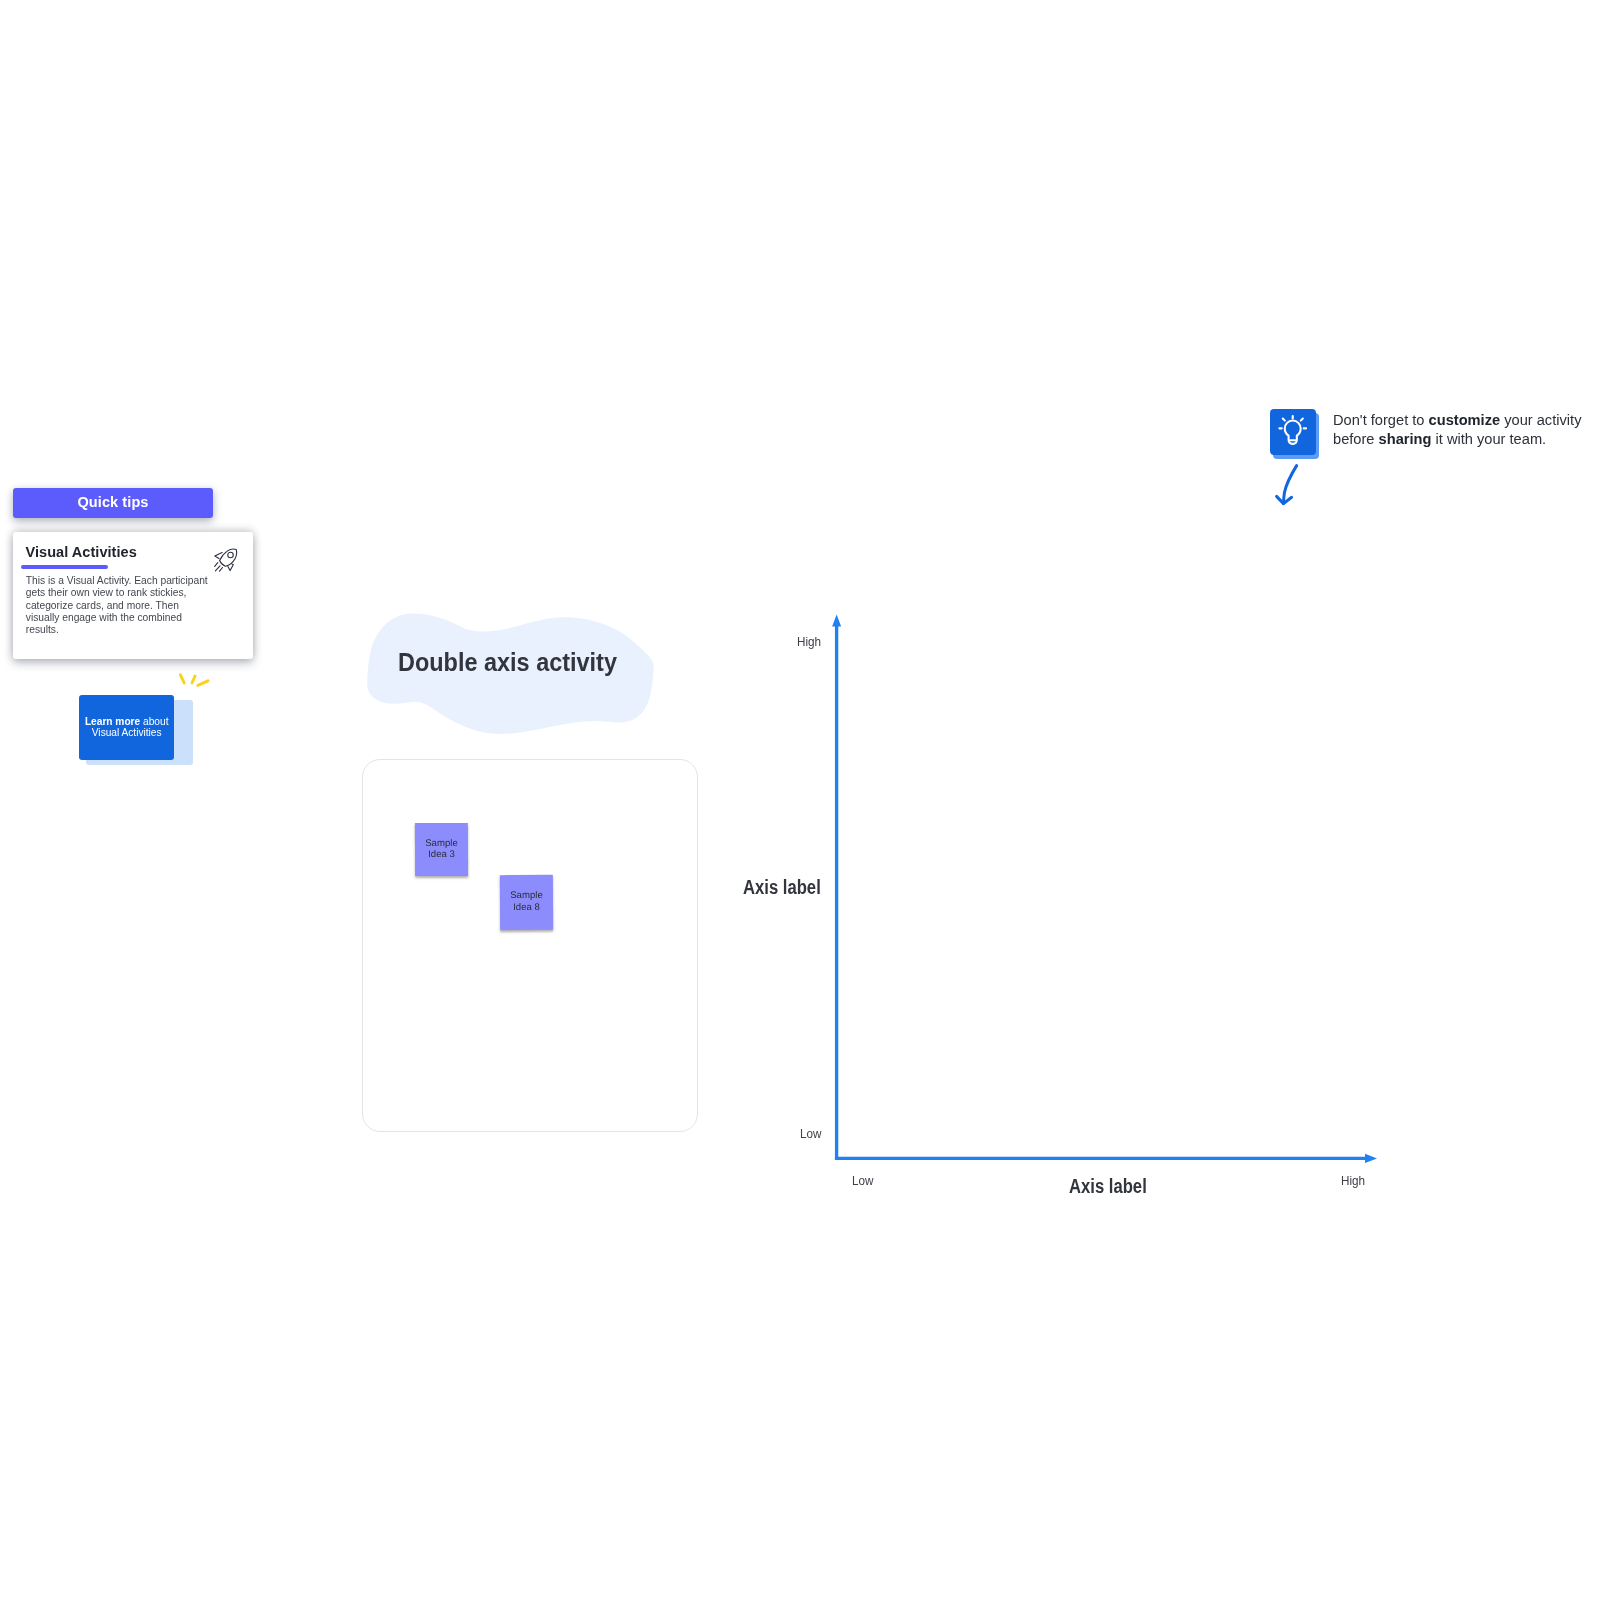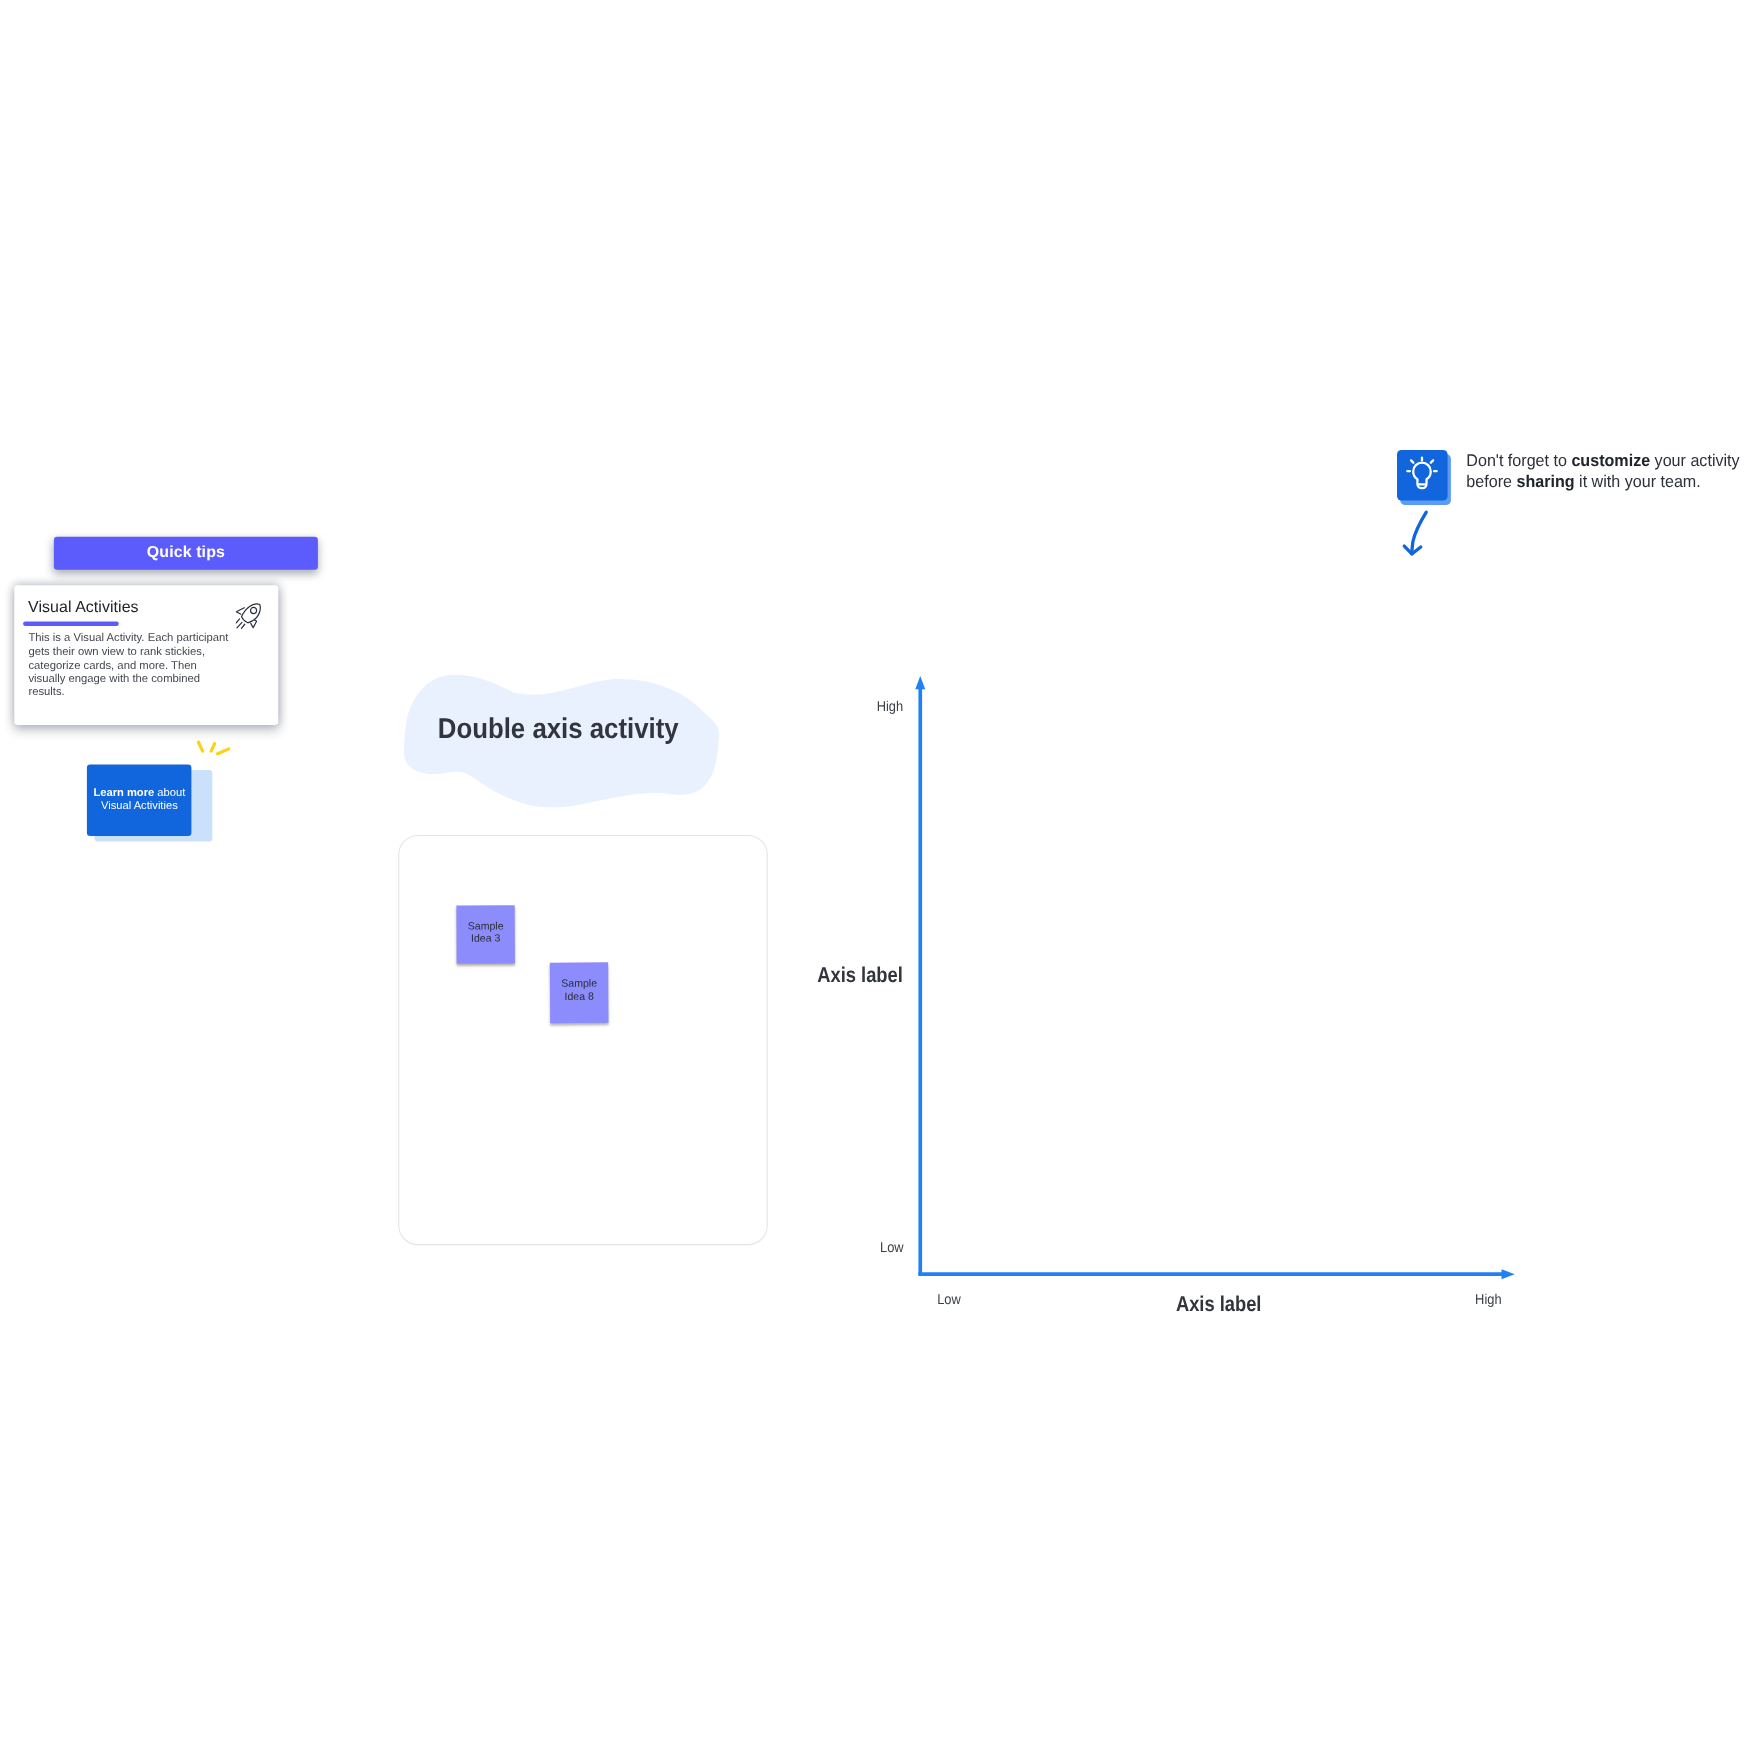--- a/index.html
+++ b/index.html
@@ -7,35 +7,35 @@
   body {
     width:1600px; height:1600px;
     background:#ffffff;
     font-family:"Liberation Sans", sans-serif;
     position:relative;
     overflow:hidden;
     -webkit-font-smoothing:antialiased;
   }
   
   .qt-banner{
-    position:absolute; left:13px; top:488px; width:240px; height:30px;
+    position:absolute; left:13px; top:488px; width:200px; height:30px;
     background:#5c5cfc; border-radius:3px;
     box-shadow:0 3px 8px rgba(30,41,61,.38);
     display:flex; align-items:center; justify-content:center;
     color:#fff; font-size:14.5px; font-weight:bold; letter-spacing:.1px;
-    padding-bottom:3px; box-sizing:border-box;margin-left:36px;
+    padding-bottom:3px; box-sizing:border-box;
   }
   .qt-card{
     position:absolute; left:13px; top:532px; width:240px; height:127px;
     background:#fff; border-radius:3px;
     box-shadow:0 -2px 8px rgba(30,41,61,.20), 0 4px 10px rgba(30,41,61,.30);
   }
   .qt-card-title{
     position:absolute; left:12.5px; top:12px;
-    font-size:14.5px; font-weight:normal; color:#21242c; letter-spacing:.05px;
+    font-size:14.5px; font-weight:bold; color:#21242c; letter-spacing:.05px;
   }
   .qt-card-rule{
     position:absolute; left:7.5px; top:32.5px; width:87px; height:4px;
     background:#5c5cfc; border-radius:2px;
   }
   .qt-card-body{
     position:absolute; left:12.8px; top:43px; width:186px;
     font-size:10.25px; line-height:12.3px; color:#43474f;
   }
   .qt-rocket{ position:absolute; left:201px; top:16px; width:24px; height:24px; }

